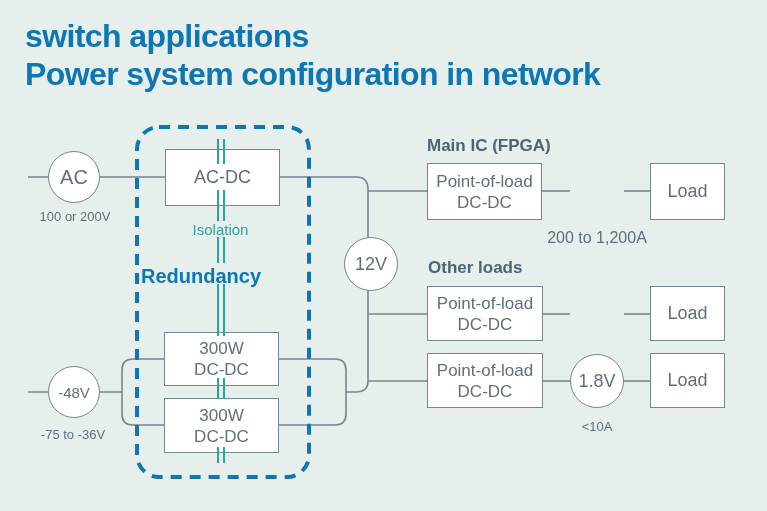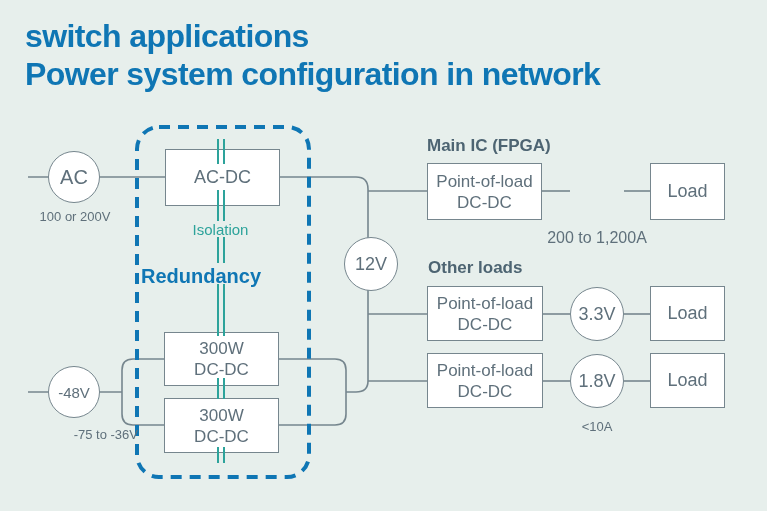--- a/index.html
+++ b/index.html
@@ -148,36 +148,35 @@
 DC-DC</div>
   <div class="nbox" style="left:427px; top:353px; width:116px; height:55px;">Point-of-load
 DC-DC</div>
   <div class="nbox" style="left:650px; top:163px; width:75px; height:57px; font-size:18px;">Load</div>
   <div class="nbox" style="left:650px; top:286px; width:75px; height:55px; font-size:18px;">Load</div>
   <div class="nbox" style="left:650px; top:353px; width:75px; height:55px; font-size:18px;">Load</div>
 
   <div class="ncircle" style="left:48px; top:151px; width:52px; height:52px; font-size:20px;">AC</div>
   <div class="ncircle" style="left:48px; top:366px; width:52px; height:52px; font-size:15px;">-48V</div>
   <div class="ncircle" style="left:344px; top:237px; width:54px; height:54px;">12V</div>
-  <div class="ncircle" style="left:570px; top:287px; width:54px; height:54px;">3.3V</div>
   <div class="ncircle" style="left:570px; top:354px; width:54px; height:54px;text-align:center;">1.8V</div>
 
   <svg class="layer overlay" viewBox="0 0 767 511">
     <rect class="dashed-rect" x="137" y="127" width="172" height="350" rx="22"></rect>
     <path class="iso" d="
       M218 139 V164 M224 139 V164
       M218 190 V221 M224 190 V221
       M218 237 V263 M224 237 V263
       M218 284 V336 M224 284 V336
       M218 378 V399 M224 378 V399
       M218 447 V463 M224 447 V463"></path>
   </svg>
 
   <div class="caption" style="left:10px; top:209px; width:130px;">100 or 200V</div>
-  <div class="caption" style="left:8px; top:427px; width:130px;text-align:right;">-75 to -36V</div>
+  <div class="caption" style="left:8px; top:427px; width:130px;">-75 to -36V</div>
   <div class="isolation-label" style="left:160px; top:221px; width:121px;">Isolation</div>
   <div class="redundancy-label" style="left:141px; top:265px; width:160px;">Redundancy</div>
   <div class="sec-heading" style="left:428px; top:258px;">Other loads</div>
   <div class="sec-heading" style="left:427px; top:136px;">Main IC (FPGA)</div>
   <div class="caption" style="left:527px; top:229px; width:140px; font-size:16px;">200 to 1,200A</div>
   <div class="caption" style="left:547px; top:419px; width:100px;">&lt;10A</div>
 
 </div>
 
 </body></html>

